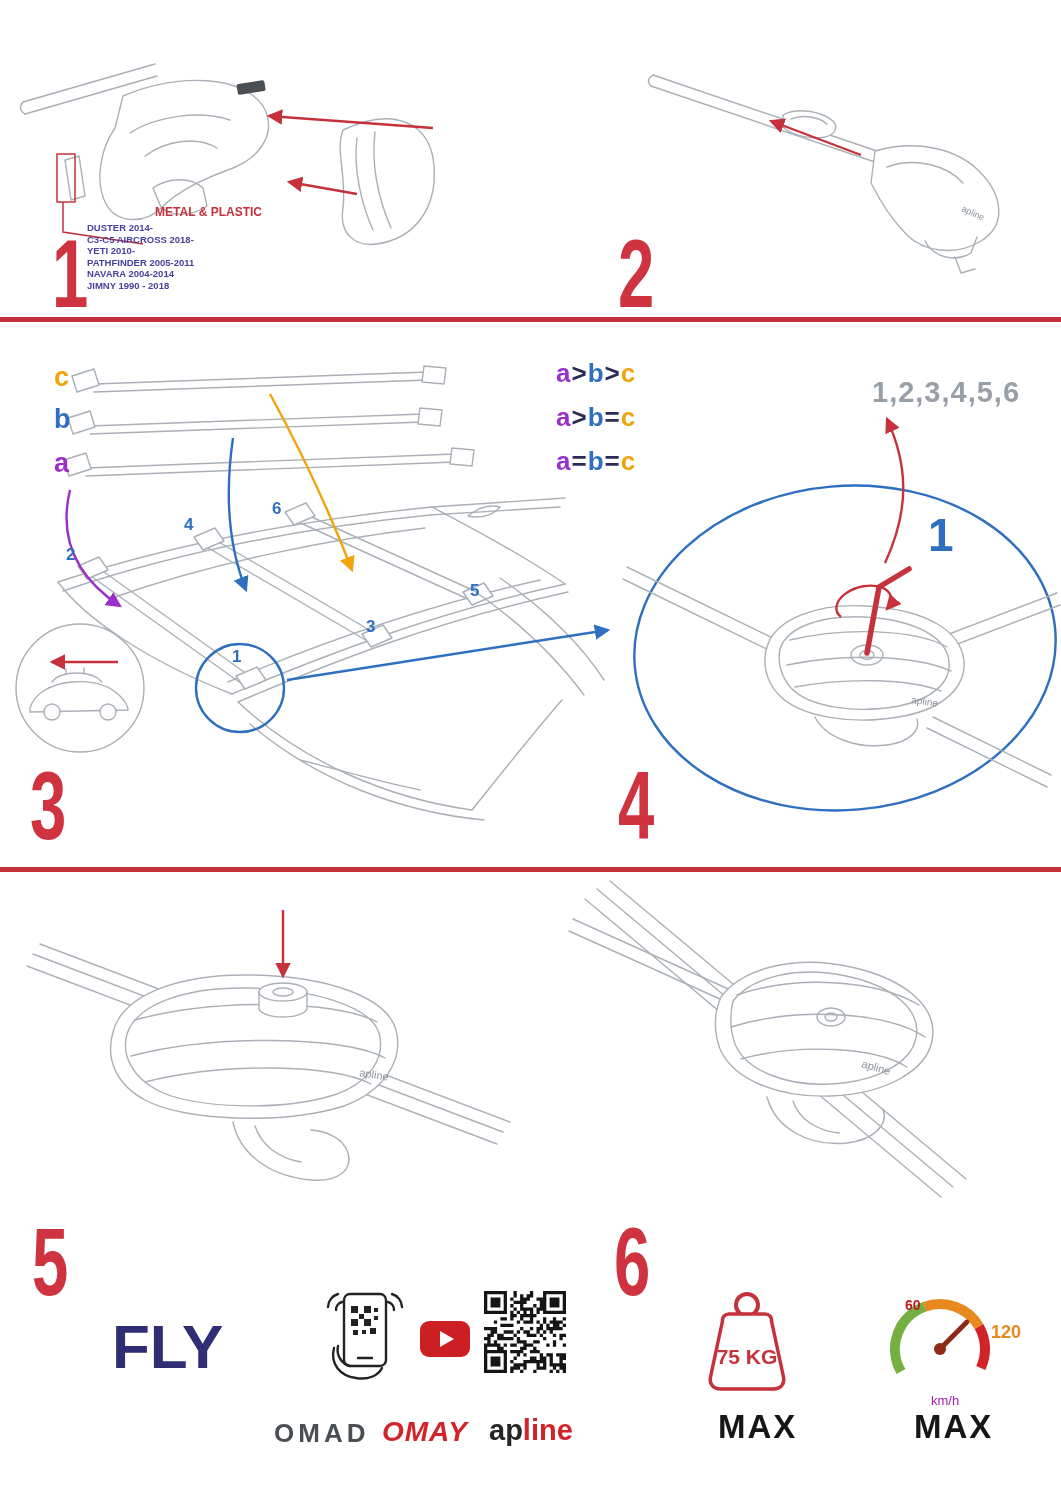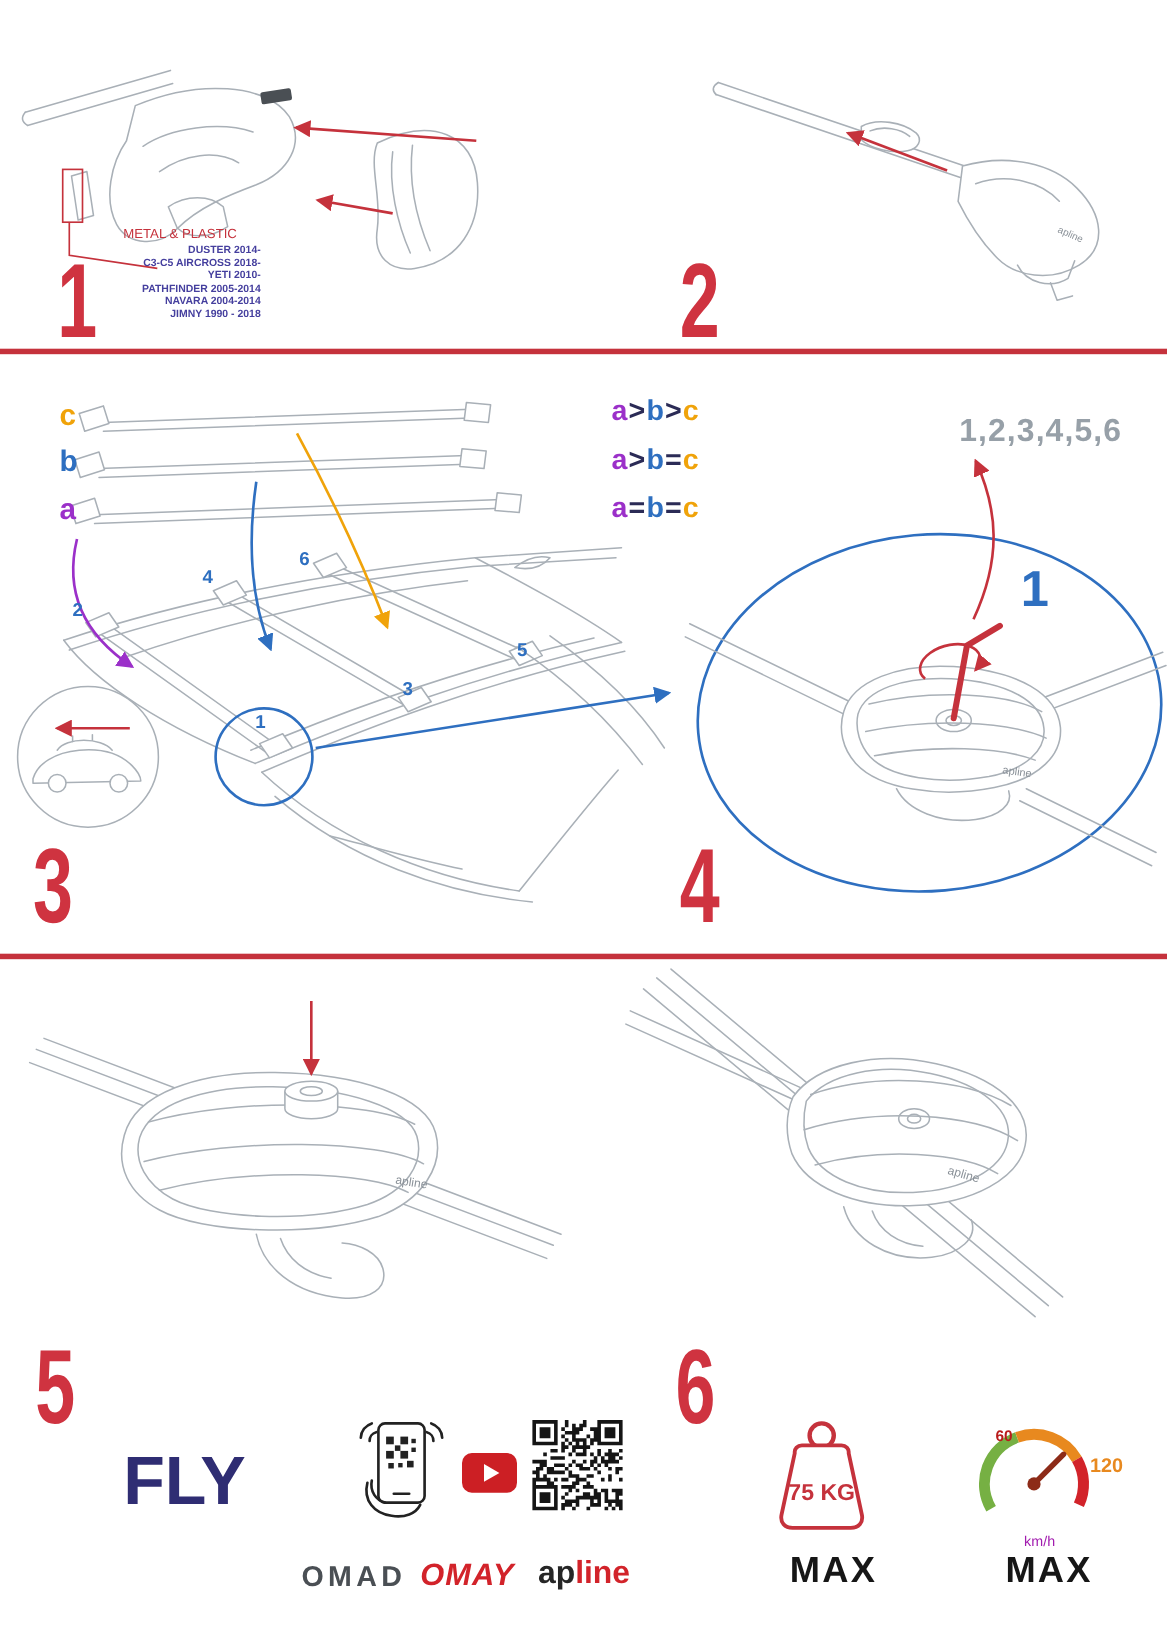--- a/index.html
+++ b/index.html
@@ -1,22 +1,22 @@
 <!DOCTYPE html>
 <html><head>
 <meta charset="utf-8">
 <style>
   *{box-sizing:border-box}
   body{margin:0;background:#fff;font-family:"Liberation Sans",sans-serif;-webkit-font-smoothing:antialiased}
   .page{position:relative;width:1061px;height:1500px;background:#fff;overflow:hidden}
   svg.art{position:absolute;overflow:visible}
   .stepnum{position:absolute;font-weight:700;font-size:96px;line-height:.8;color:#cf3340;transform:scaleX(.68);transform-origin:left top}
   .divider{position:absolute;left:0;width:1061px;height:5px;background:#c5323c}
-  .material{position:absolute;left:112px;top:205px;width:150px;text-align:left;font-size:12px;font-weight:400;color:#c5323c}
-  .models{position:absolute;left:87px;top:222px;width:150px;text-align:right;font-size:9.5px;line-height:11.5px;font-weight:700;color:#453f9e}
+  .material{position:absolute;left:112px;top:205px;width:150px;text-align:right;font-size:12px;font-weight:700;color:#c5323c}
+  .models{position:absolute;left:87px;top:222px;width:150px;font-size:9.5px;line-height:11.5px;font-weight:700;color:#453f9e}
   .barlabel{position:absolute;font-size:27px;font-weight:700;line-height:1}
   .col-a{color:#9b30c9}.col-b{color:#2e6fc0}.col-c{color:#f0a30a}
   .formula{position:absolute;left:556px;font-size:26px;font-weight:700;line-height:1}
   .formula .op{color:#2b2b56;margin:0 1px}
   .pos{position:absolute;font-size:17px;font-weight:700;color:#2e6fc0;line-height:1}
   .seq{position:absolute;left:872px;top:376px;font-size:29px;font-weight:700;color:#97a0a8;letter-spacing:1px}
   .tool1{position:absolute;left:928px;top:512px;font-size:46px;font-weight:700;color:#2e6fc0;line-height:1}
   .fly{position:absolute;left:112px;top:1316px;font-size:62px;font-weight:700;color:#2f2d73;line-height:1}
   .accpart{position:absolute;left:62px;top:1414px;font-size:30px;font-weight:700;color:#323232;line-height:1.1}
   .red-part{color:#d2232a}
@@ -78,21 +78,21 @@
     <path class="red" d="M428,90 L264,78" marker-end="url(#mR)"></path>
     <path class="red" d="M352,156 L284,144" marker-end="url(#mR)"></path>
     <rect class="redthin" x="52" y="116" width="18" height="48"></rect>
     <path class="redthin" d="M58,164 L58,194 L138,206"></path>
   </svg>
   <div class="material">METAL &amp; PLASTIC</div>
   <div class="models">
     <div>DUSTER 2014-</div>
     <div>C3-C5 AIRCROSS 2018-</div>
     <div>YETI 2010-</div>
-    <div>PATHFINDER 2005-2014</div>
+    <div>PATHFINDER 2005-2011</div>
     <div>NAVARA 2004-2014</div>
     <div>JIMNY 1990 - 2018</div>
   </div>
   <div class="stepnum" style="left:52px;top:236px">1</div>
 
   <svg class="art" style="left:625px;top:55px" width="430" height="250" viewBox="0 0 430 250">
     <g class="g-ln">
       <path d="M28,20 L252,96"></path>
       <path d="M26,31 L250,107"></path>
       <path d="M28,20 q-8,5 -2,11"></path>

